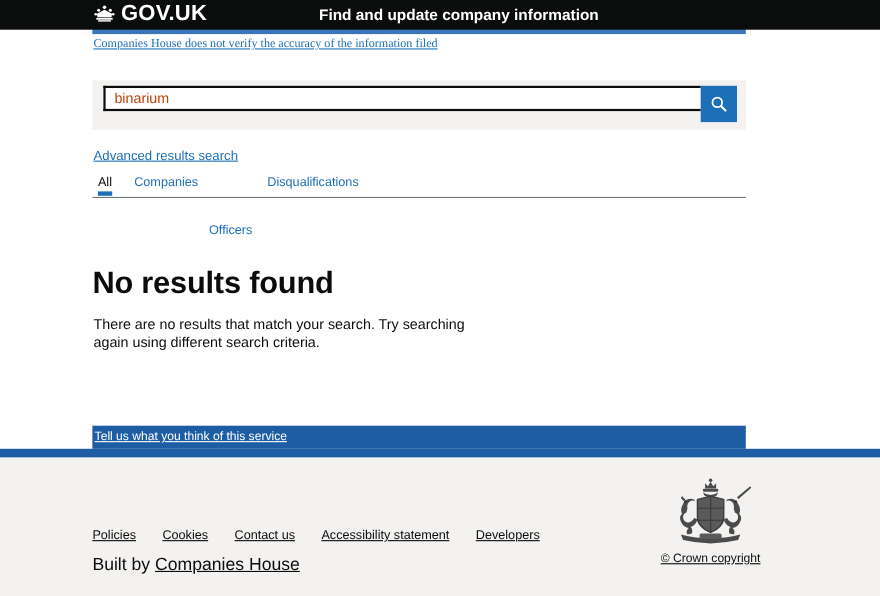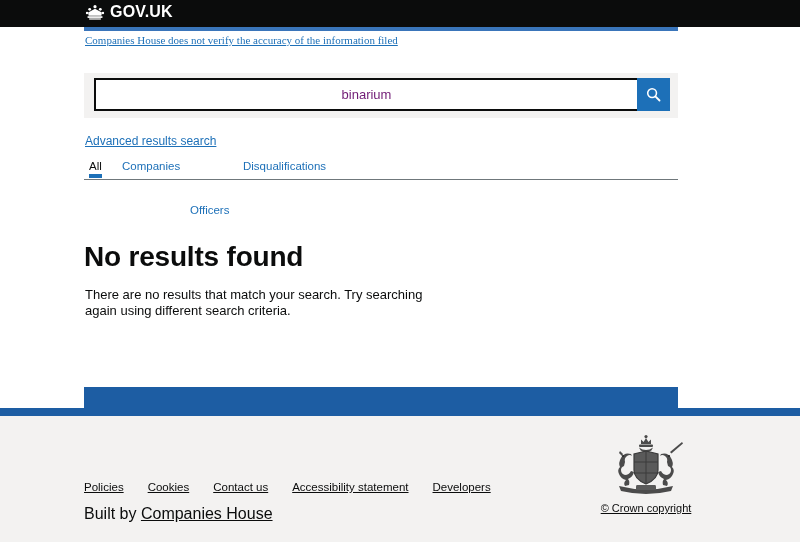--- a/index.html
+++ b/index.html
@@ -35,21 +35,21 @@
     gap: 4px;
     text-decoration: none;
   }
   .crown-icon {
     display: block;
     width: 22px;
     height: 17px;
   }
   .logo-text {
     color: #ffffff;
-    font-size: 16px;
+    font-size: 20px;
     font-weight: bold;
     letter-spacing: 0.2px;
     line-height: 18px;
   }
   .header-service {
     position: absolute;
     left: 290px;
     top: 5px;
     color: #ffffff;
     font-size: 14px;
@@ -103,31 +103,30 @@
   .search-inner {
     position: absolute;
     left: 10px;
     top: 5px;
     width: 576px;
     height: 33px;
     display: flex;
   }
   .search-input {
     flex: 1;
-    height: 33px;
+    height: 23px;
     box-sizing: border-box;
     border: 2px solid #0b0c0c;
     border-right: none;
     background: #ffffff;
     font-family: "Liberation Sans", sans-serif;
     font-size: 13px;
-    color: #701a75;
+    color: #c2410c;
     padding: 0 8px;
     outline: none;
-    text-align: center;
   }
   .search-button {
     width: 33px;
     height: 33px;
     background: #1d70b8;
     border: none;
     padding: 0;
     cursor: pointer;
     display: flex;
     align-items: center;
@@ -304,20 +303,21 @@
         <circle cx="28" cy="10" r="2.6"></circle>
         <circle cx="3" cy="17" r="2.2"></circle>
         <circle cx="33" cy="17" r="2.2"></circle>
         <path d="M5 16 L18 9 L31 16 L30 22 L6 22 Z"></path>
         <rect x="4" y="23" width="28" height="3.2"></rect>
         <rect x="7" y="27" width="22" height="2.4"></rect>
       </svg>
     </span>
     <span class="logo-text">GOV.UK</span>
   </div>
+  <div class="header-service">Find and update company information</div>
 </div>
 
 <div class="blue-strip"></div>
 
 <a class="disclaimer">Companies House does not verify the accuracy of the information filed</a>
 
 <a class="signin">Sign in / Register</a>
 
 <div class="search-wrap">
   <div class="search-inner">
@@ -340,20 +340,21 @@
   <a class="tab active tab-all">All</a>
   <a class="tab tab-companies">Companies</a>
   <a class="tab tab-officers">Officers</a>
   <a class="tab tab-disq">Disqualifications</a>
 </div>
 
 <h1 class="page-title">No results found</h1>
 <p class="body-text">There are no results that match your search. Try searching again using different search criteria.</p>
 
 <div class="feedback-banner">
+  <a class="feedback-link feedback-left">Tell us what you think of this service</a>
 </div>
 <div class="banner-underline"></div>
 
 <div class="footer">
   <div class="footer-links">
     <a class="footer-link">Policies</a>
     <a class="footer-link">Cookies</a>
     <a class="footer-link">Contact us</a>
     <a class="footer-link">Accessibility statement</a>
     <a class="footer-link">Developers</a>

